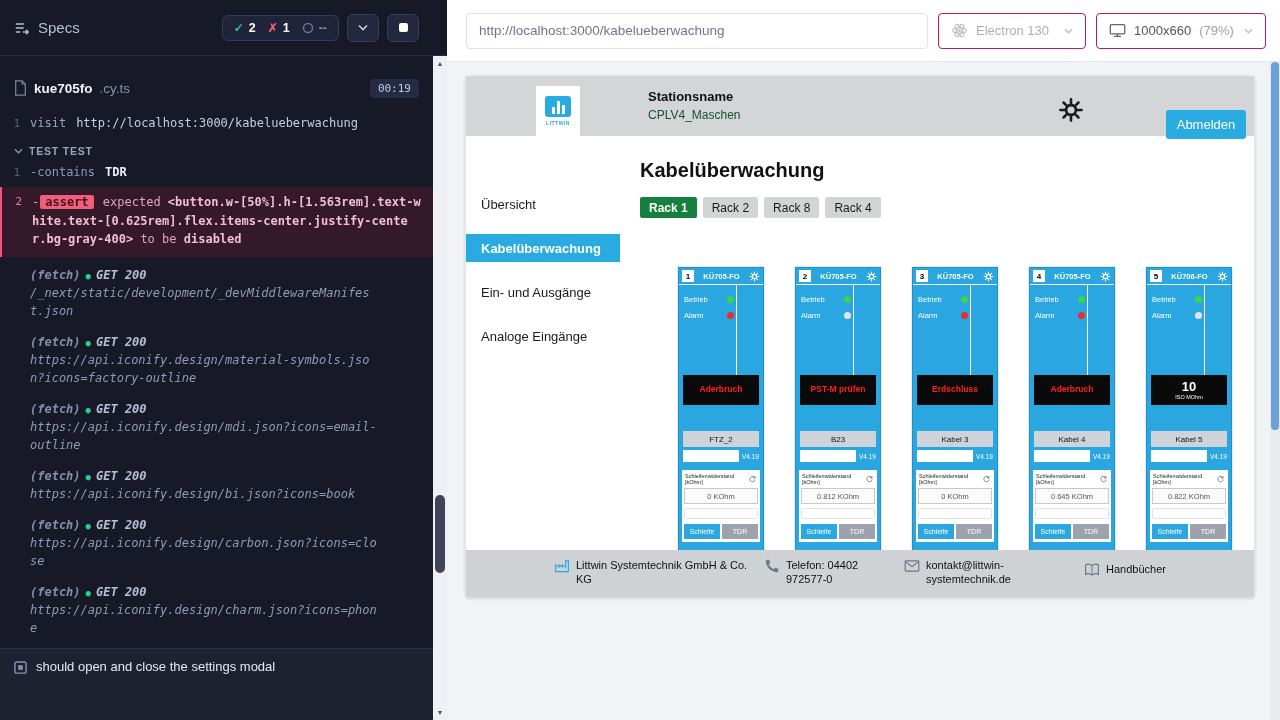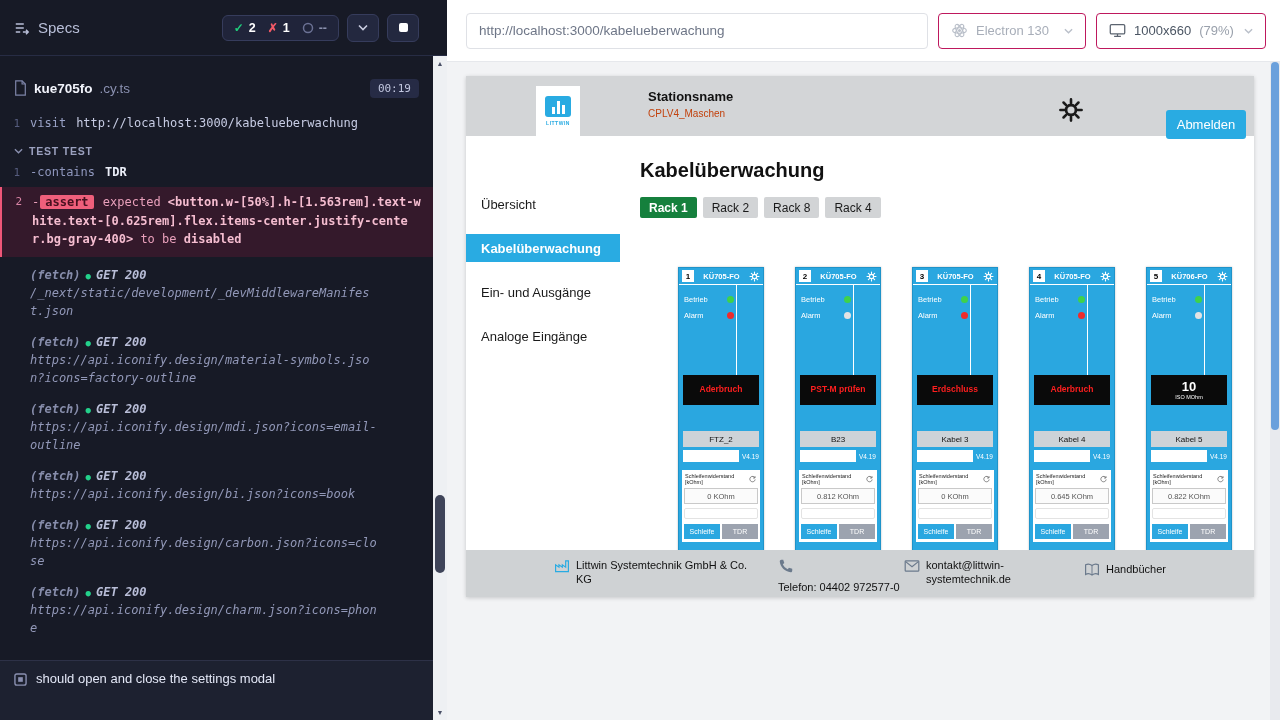--- a/index.html
+++ b/index.html
@@ -53,21 +53,21 @@
                   font-weight:bold; margin:0 2px 0 1px; }
   .fail-strong { font-weight:bold; color:#f5bdd0; word-break:break-all; }
 
   .fetch { display:flex; padding:4px 10px 4px 0; margin-top:5px; }
   .fetch-body { flex:1; font-style:italic; line-height:1.5; }
   .fetch-tag { color:#878dab; font-weight:bold; }
   .green-dot { color:#23d18b; font-size:9px; margin:0 5px; font-style:normal; }
   .fetch-status { color:#b9bed8; font-weight:bold; }
   .fetch-url { color:#9298b8; word-break:break-all; max-width:352px; }
 
-  .suite-bar { position:absolute; left:0; right:0; bottom:0; height:60px;
+  .suite-bar { position:absolute; left:0; right:0; bottom:0; height:72px;
                background:#1d2130; border-top:1px solid #2d3147; padding:10px 14px;
                display:flex; align-items:flex-start; gap:9px; font-size:13px; color:#e3e7f6; }
 
   
   .cy-scroll { position:absolute; left:433px; top:0; width:14px; height:720px; background:#eef0f3; }
   .cy-scroll .cap { height:56px; background:#171a26; border-bottom:1px solid #272c44; }
   .scroll-arrow { position:absolute; left:0; width:14px; text-align:center;
                   font-size:7px; color:#4a4f66; }
   .cy-thumb { position:absolute; left:2px; width:10px; top:495px; height:78px;
               background:#3f4459; border-radius:5px; }
@@ -96,21 +96,21 @@
          box-shadow:0 1px 4px rgba(0,0,0,.18); overflow:hidden; }
   .app-header { position:absolute; top:0; left:0; right:0; height:60px; background:#d3d5d7; }
   .logo-box { position:absolute; left:70px; top:10px; width:44px; height:50px; background:#fff;
               display:flex; flex-direction:column; align-items:center; justify-content:center; gap:3px; }
   .logo-mark { width:26px; height:21px; background:#29abe2; border-radius:3px;
                display:flex; align-items:flex-end; justify-content:center; gap:2px; padding:3px 0; }
   .logo-mark i { display:block; width:3px; background:#fff; }
   .logo-text { font-size:5px; font-weight:bold; color:#29abe2; letter-spacing:.5px; }
   .station { position:absolute; left:182px; top:13px; }
   .station-label { font-size:13px; font-weight:bold; color:#111; }
-  .station-name { font-size:10px; color:#c2410c; margin-top:4px; }
+  .station-name { font-size:12px; color:#14532d; margin-top:4px; }
   .header-gear { position:absolute; left:592px; top:21px; width:26px; height:26px; color:#1b1b1b; cursor:pointer; }
   .logout-btn { position:absolute; right:8px; top:34px; width:80px; height:29px; background:#29abe2;
                 color:#fff; border:none; border-radius:3px; font-size:13px;
                 display:flex; align-items:center; justify-content:center; cursor:pointer;
                 font-family:"Liberation Sans",sans-serif; }
 
   .app-sidebar { position:absolute; left:0; top:69px; width:154px; bottom:47px; background:#fff; }
   .nav-item { height:28px; display:flex; align-items:center; padding-left:15px;
               font-size:13px; font-weight:500; color:#1a1a1a; margin-top:16px; cursor:pointer; }
   .nav-item:first-child { margin-top:45px; }
@@ -167,21 +167,21 @@
                      font-family:"Liberation Sans",sans-serif; }
   .btn-loop { background:#2aa7e0; }
   .btn-tdr { background:#9ca3af; }
 
   .app-footer { position:absolute; left:0; right:0; bottom:0; height:47px; background:#cfd2d4;
                 font-size:11px; color:#111; }
   .f-item { position:absolute; top:8px; display:flex; gap:6px; line-height:1.3; }
   .f-icon { width:16px; height:16px; flex:none; }
   .f-icon svg { width:16px; height:16px; display:block; }
   .f1 { left:88px; width:195px; }
-  .f2 { left:312px; width:135px;flex-direction:column; }
+  .f2 { left:298px; width:135px; }
   .f3 { left:438px; width:140px; }
   .f4 { left:618px; top:12px; }
 
   svg { overflow:visible; }
 </style>
 </head>
 <body>
 
 <div class="screen">
 

